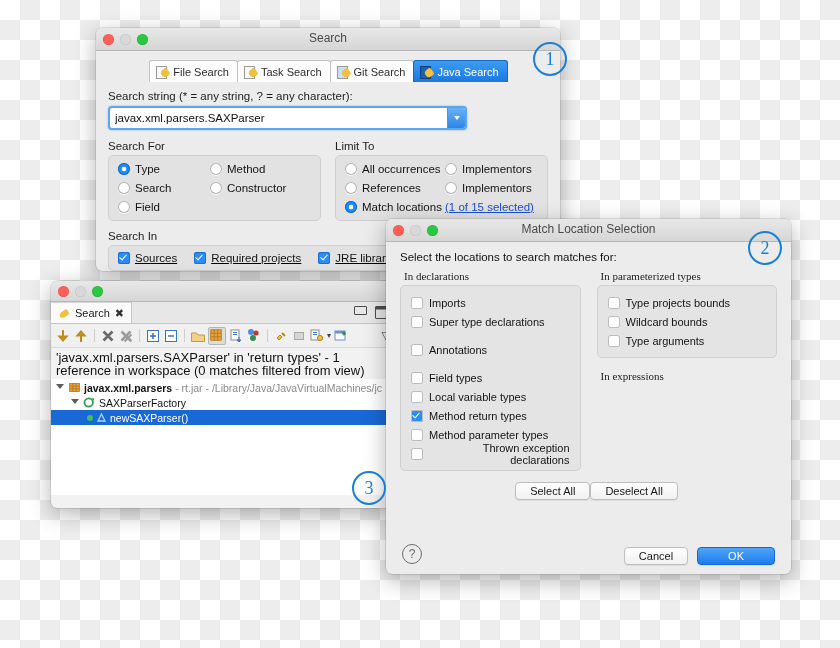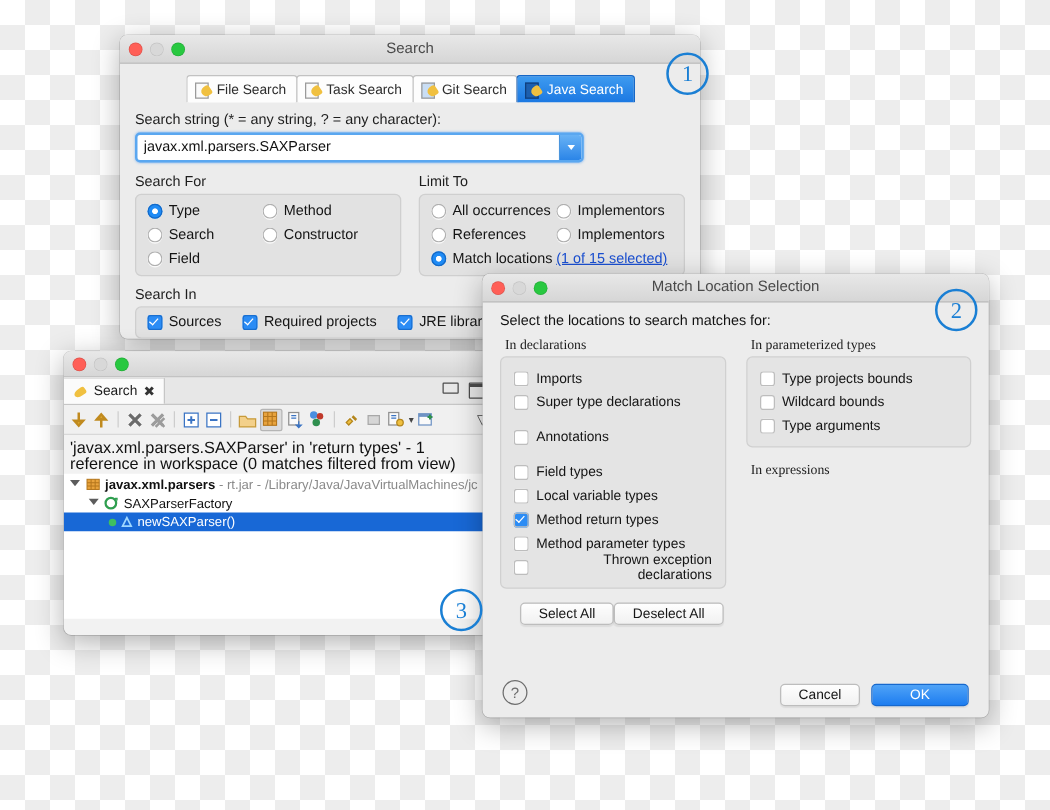--- a/index.html
+++ b/index.html
@@ -109,21 +109,21 @@
   #matchwin{left:386px;top:219px;width:405px;height:355px;}
   .ml-body{padding:9px 14px 0 14px;}
   .ml-sub{font-size:11.5px;color:#121212;margin-bottom:7px;}
   .ml-cols{display:flex;gap:16px;}
   .ml-col{flex:1;}
   .ml-hd{font-size:11px;color:#1d1d1d;margin:0 0 3px 4px;font-family:Liberation Serif, serif;}
   .ml-box{background:#e4e4e4;border:1px solid #d0d0d0;border-radius:5px;padding:7px 10px;}
   .ml-opt{display:flex;align-items:center;gap:6px;font-size:11px;color:#141414;height:19px;text-align:right;}
   .ml-opt .chk{box-shadow:inset 0 0 0 1px #bdbdbd;}
   .gap{height:9px;}
-  .btnrow{display:flex;gap:0;margin:11px 0 0 16px;}
+  .btnrow{display:flex;gap:0;margin:11px 0 0 16px;justify-content:center;}
   .btn{font-size:11px;color:#161616;background:linear-gradient(#fefefe,#f1f1f1);
        border:1px solid #bdbdbd;border-radius:4px;padding:2px 14px;
        box-shadow:0 1px 1px rgba(0,0,0,.07);cursor:default;}
   .btn.blue{background:linear-gradient(#4fa3f7,#1d7df0);border-color:#1668cd;color:#fff;
             padding:2px 30px;}
   .footer{position:absolute;left:0;right:0;bottom:0;height:40px;}
   .help{position:absolute;left:16px;bottom:10px;width:18px;height:18px;border-radius:50%;
         border:1.5px solid #6d6d6d;color:#6d6d6d;font-size:12px;
         display:flex;align-items:center;justify-content:center;}
   .fbtns{position:absolute;right:16px;bottom:9px;display:flex;gap:9px;}
@@ -255,21 +255,21 @@
                 <span class="link">(1 of 15 selected)</span>
               </div>
             </div>
           </div>
         </div>
       </div>
     </div>
 
     <div class="searchin">
       <div class="grphd">Search In</div>
-      <div class="box" style="padding:6px 9px;">
+      <div class="box" style="padding:6px 9px;text-decoration:underline;">
         <div class="sirow">
           <div class="opt">
             <span class="chk on"></span>
             <span>Sources</span>
           </div>
           <div class="opt">
             <span class="chk on"></span>
             <span>Required projects</span>
           </div>
           <div class="opt">

